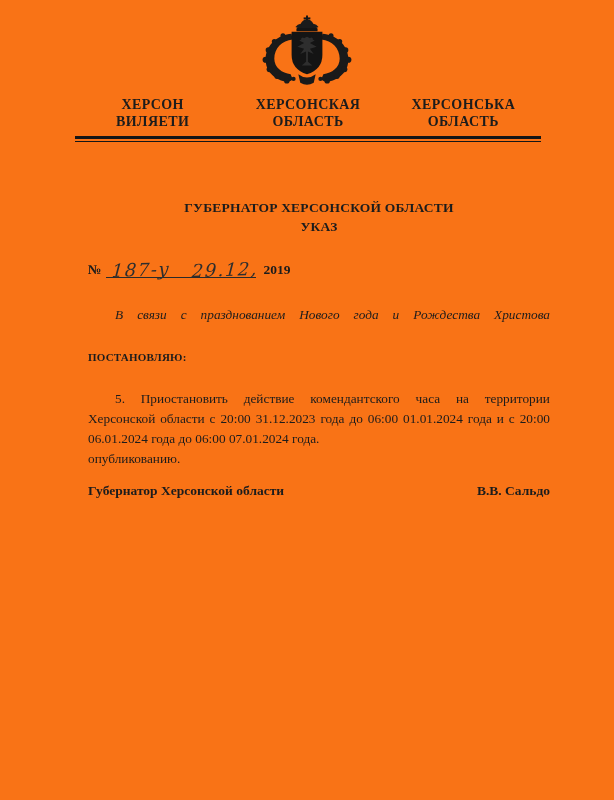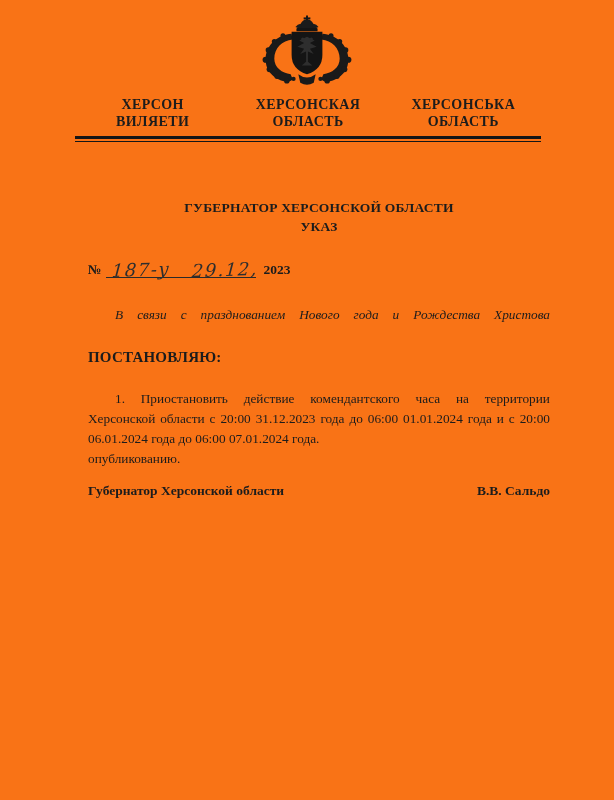--- a/index.html
+++ b/index.html
@@ -105,21 +105,21 @@
     line-height: 20px;
     white-space: nowrap;
     overflow: hidden;
   }
   .stretch { text-align: justify; text-align-last: justify; }
   .indent { text-indent: 27px; }
   .intro-block { margin-top: 20px; font-style: italic; }
   .resolve {
     margin: 22px 0 0 88px;
     font-weight: bold;
-    font-size: 15px;
+    font-size: 11px;
     line-height: 20px;
     letter-spacing: 0.2px;
   }
   .items-block { margin-top: 22px; }
 
   
   .signature-row {
     margin: 12px 0 0 88px;
     width: 462px;
     display: flex;
@@ -194,32 +194,32 @@
 
   <div class="title-block">
     <div>ГУБЕРНАТОР ХЕРСОНСКОЙ ОБЛАСТИ</div>
     <div>УКАЗ</div>
   </div>
 
   <div class="number-line">
     <span class="no-sign">№</span><span class="blank">
       <span class="handwriting hw-number">187-у</span>
       <span class="handwriting hw-date">29.12,</span>
-    </span><span class="year">2023</span>
+    </span><span class="year">2019</span>
   </div>
 
 
   <div class="intro-block">
     <div class="textline stretch indent">В связи с празднованием Нового года и Рождества Христова</div>
   </div>
 
   <div class="resolve">ПОСТАНОВЛЯЮ:</div>
 
   <div class="items-block">
-    <div class="textline stretch indent">1. Приостановить действие комендантского часа на территории</div>
+    <div class="textline stretch indent">5. Приостановить действие комендантского часа на территории</div>
     <div class="textline stretch">Херсонской области с 20:00 31.12.2023 года до 06:00 01.01.2024 года и с 20:00</div>
     <div class="textline">06.01.2024 года до 06:00 07.01.2024 года.</div>
     <div class="textline">опубликованию.</div>
   </div>
 
   <div class="signature-row">
     <span>Губернатор Херсонской области</span>
     <span>В.В. Сальдо</span>
   </div>
 

